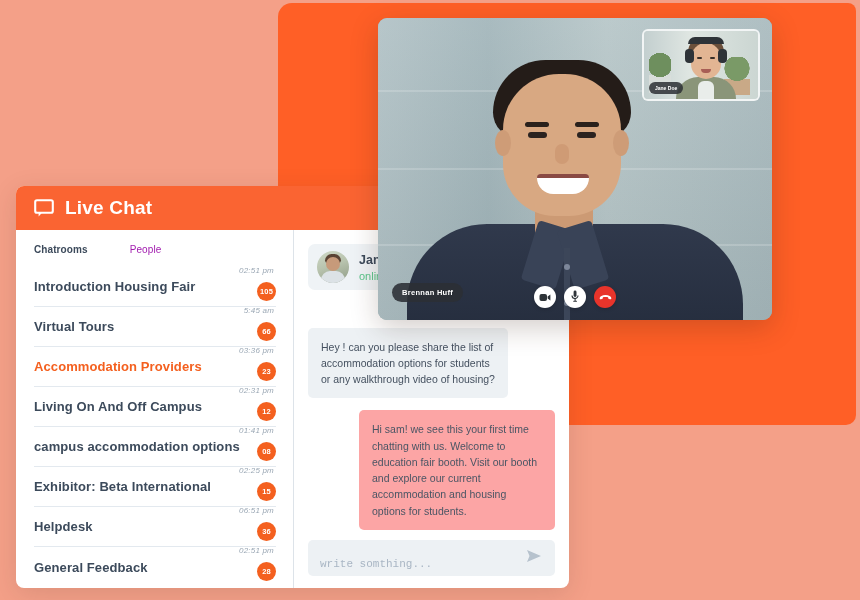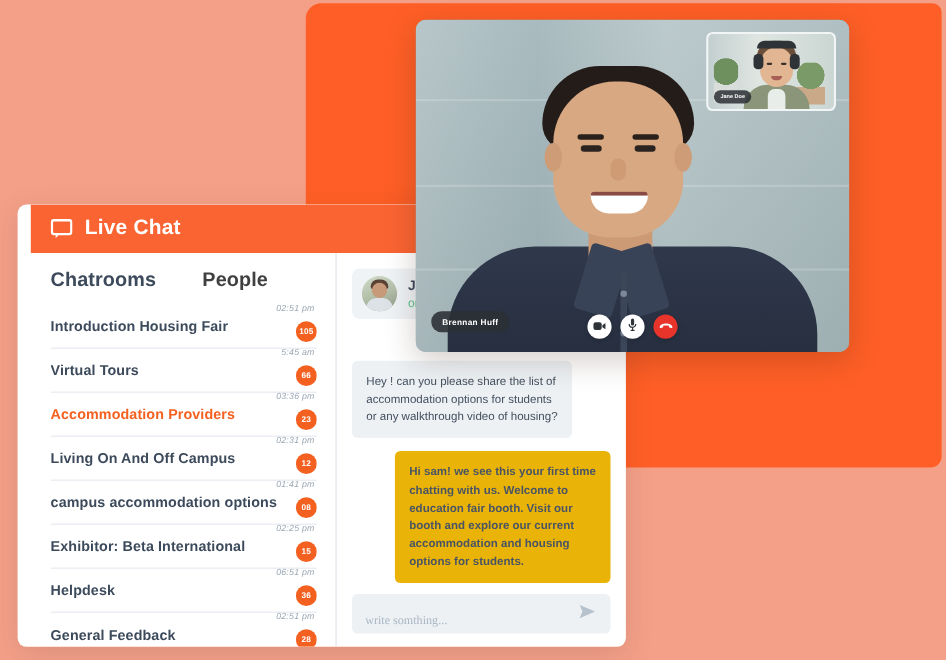--- a/index.html
+++ b/index.html
@@ -25,21 +25,20 @@
   .chat-window {
     position: absolute;
     left: 16px; top: 186px;
     width: 553px; height: 402px;
     background: #ffffff;
     border-radius: 8px;
     box-shadow: 0 6px 26px rgba(60,40,30,0.13);
     overflow: hidden;
     display: flex;
     flex-direction: column;
-    padding-left: 12px;
   }
   .chat-header {
     height: 44px;
     background: #FA6432;
     display: flex;
     align-items: center;
     padding-left: 18px;
     gap: 11px;
     flex: 0 0 auto;
   }
@@ -58,27 +57,27 @@
     width: 278px;
     flex: 0 0 278px;
     border-right: 1px solid #DDE3E9;
     padding: 14px 17px 0 18px;
     display: flex;
     flex-direction: column;
     min-height: 0;
   }
   .tabs { display: flex; gap: 42px; margin-bottom: 12px; flex: 0 0 auto; }
   .tab {
-    font-size: 18px;
+    font-size: 10px;
     font-weight: bold;
     color: #3C4A5B;
     cursor: pointer;
     letter-spacing: 0.1px;
   }
-  .tab.inactive { color: #404040; font-weight: bold; }
+  .tab.inactive { color: #a21caf; font-weight: normal; }
 
   .room-list { flex: 1 1 auto; overflow: hidden; }
   .room {
     position: relative;
     height: 40px;
     border-bottom: 1px solid #E3E9EF;
     display: flex;
     align-items: center;
     cursor: pointer;
   }
@@ -171,35 +170,35 @@
   }
   .bubble {
     font-size: 10.5px;
     line-height: 1.55;
     color: #44505F;
     padding: 11px 13px;
     border-radius: 5px;
     max-width: 200px;
   }
   .bubble.incoming { background: #EDF1F4; align-self: flex-start; }
-  .bubble.outgoing { background: #eab308; align-self: flex-end; color: #4A5564; max-width: 196px; font-weight: bold; }
+  .bubble.outgoing { background: #fca5a5; align-self: flex-end; color: #4A5564; max-width: 196px; }
 
   .composer {
     flex: 0 0 auto;
     height: 36px;
     background: #EDF1F4;
     border-radius: 5px;
     display: flex;
     align-items: center;
     padding: 0 12px;
   }
   .composer input {
     flex: 1 1 auto;
     border: none; outline: none; background: transparent;
-    font-family: Liberation Serif, serif;
+    font-family: Liberation Mono, monospace;
     font-size: 11px;
     color: #7D8A99;
     margin-top: 12px;
   }
   .composer input::placeholder { color: #A9B6C4; }
   .send-icon { width: 18px; height: 16px; flex: 0 0 auto; }
 
   
   .video-card {
     position: absolute;

